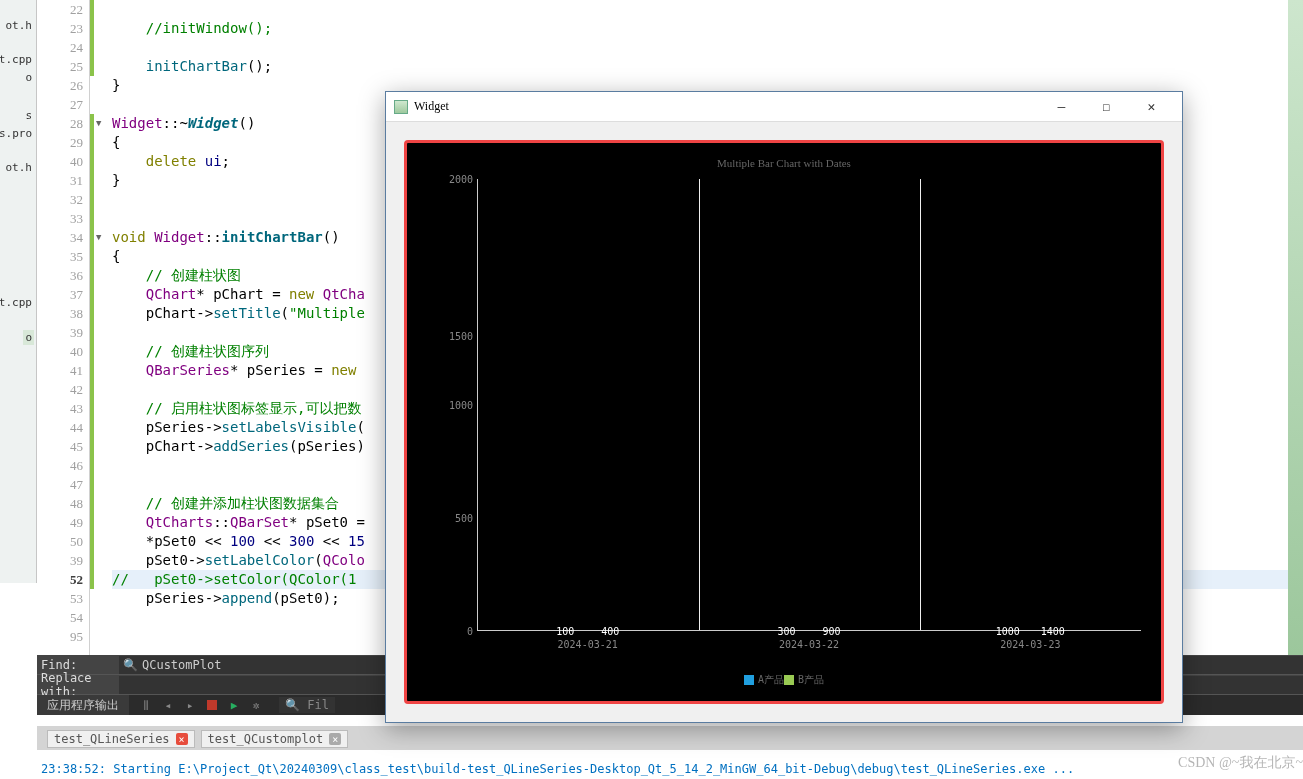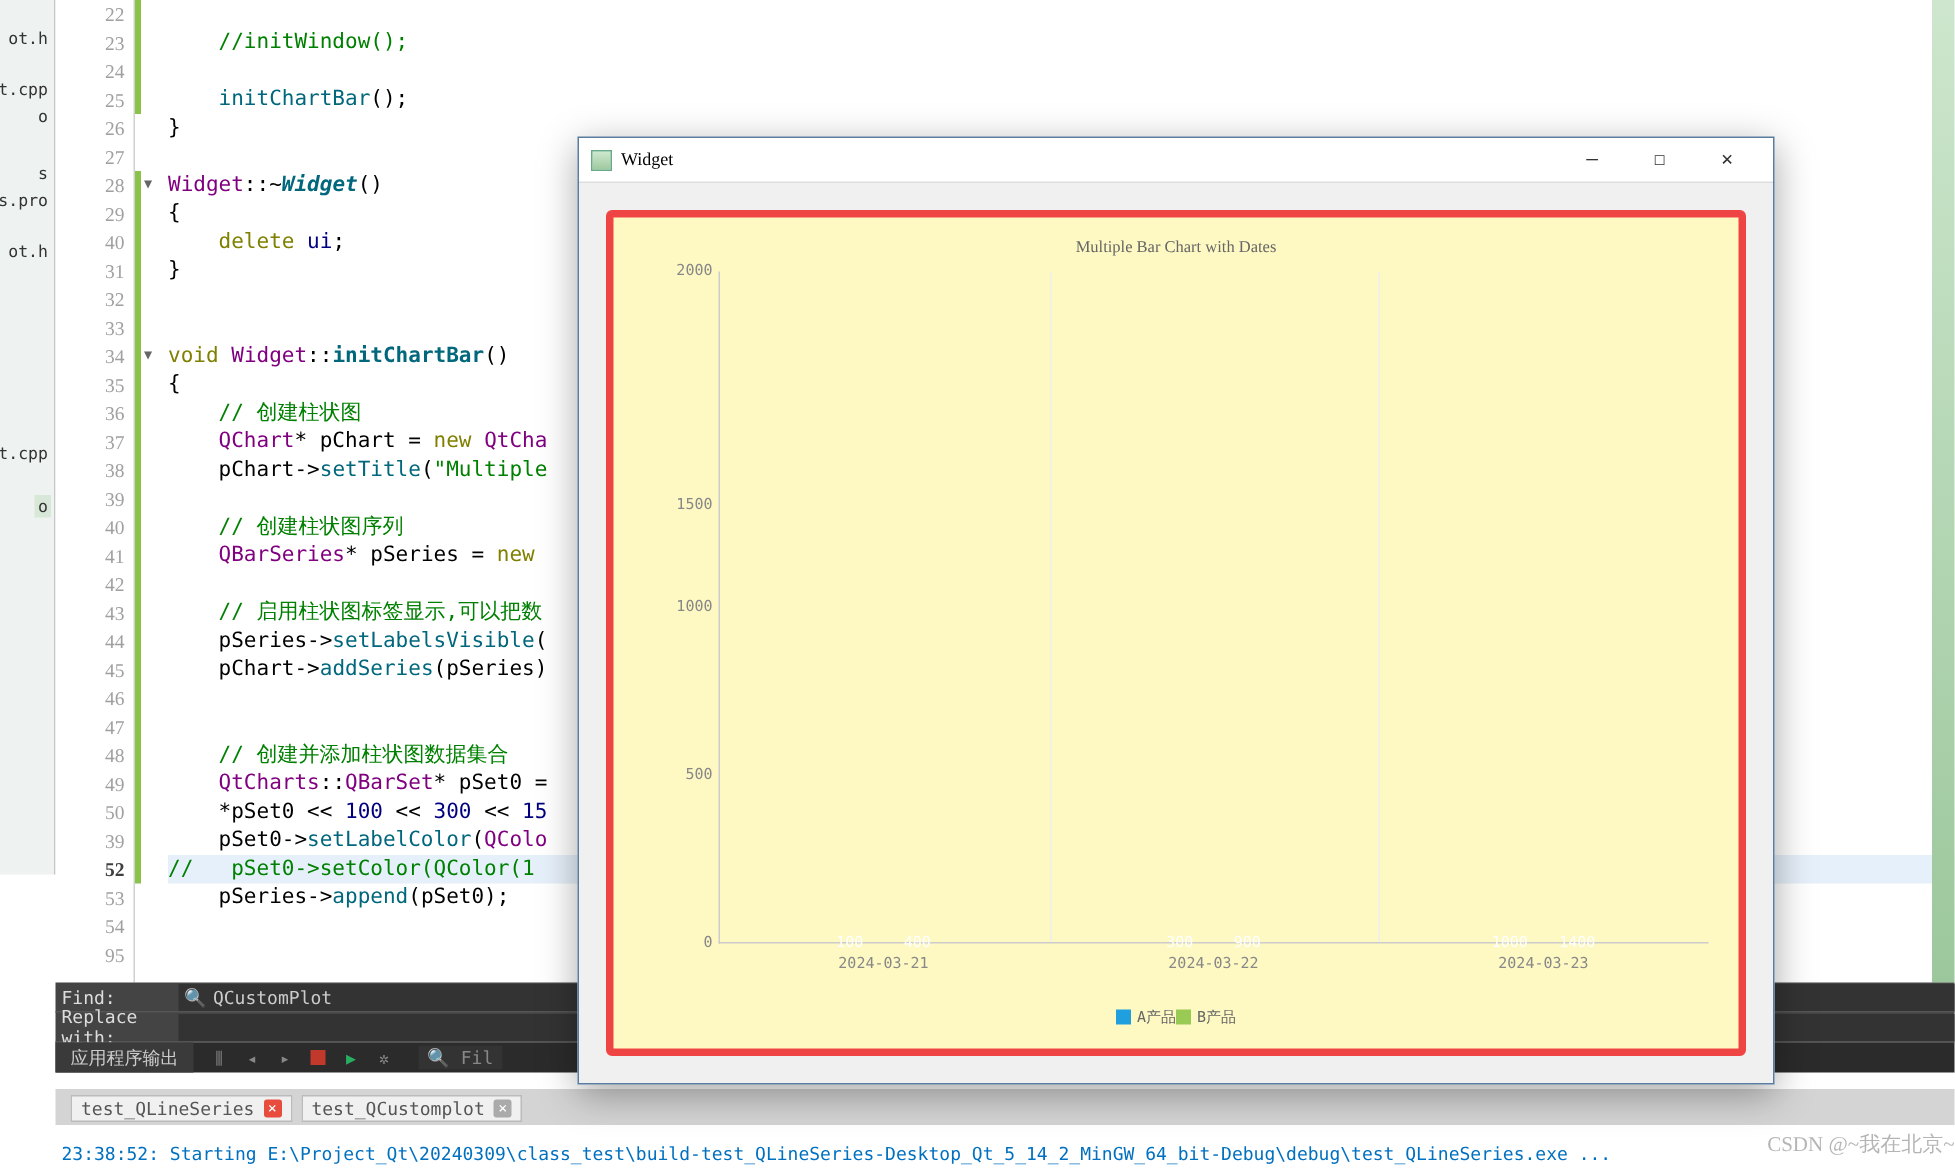--- a/index.html
+++ b/index.html
@@ -61,21 +61,21 @@
 .console{position:absolute;left:37px;right:0;top:758px;height:21px;background:#fff;color:#0070c0;font-size:12px;padding-left:4px;white-space:nowrap;overflow:hidden;display:flex;align-items:center;}
 
 .watermark{position:absolute;right:0;top:754px;color:rgba(120,120,120,.55);font-size:14px;font-family:"Microsoft YaHei";pointer-events:none;}
 
 
 .widget{position:absolute;left:385px;top:91px;width:798px;height:632px;background:#f0f0f0;border:1px solid #5a7ca0;box-shadow:0 6px 24px rgba(0,0,0,.35);}
 .widget .titlebar{height:30px;background:#fff;display:flex;align-items:center;padding:0 8px;border-bottom:1px solid #ddd;}
 .widget .titlebar .ico{width:14px;height:14px;border:1px solid #6a8;background:linear-gradient(#cfe8cf,#9ec99e);margin-right:6px;}
 .widget .titlebar .ttl{flex:1;font-size:12px;font-family:"Microsoft YaHei";}
 .widget .titlebar .wbtn{width:45px;height:28px;display:flex;align-items:center;justify-content:center;font-size:13px;color:#333;}
-.chart-box{position:absolute;left:18px;top:48px;right:18px;bottom:18px;background:#fef9c3;border:5px solid #ef4444;border-radius:4px;}
+.chart-box{position:absolute;left:18px;top:48px;right:18px;bottom:18px;background:#000000;border:3px solid #ef4444;border-radius:4px;}
 .chart-title{text-align:center;font-size:11px;color:#666;font-family:"SimSun";margin-top:14px;}
 .plot{position:absolute;left:35px;top:36px;right:20px;bottom:70px;}
 .axis-y{position:absolute;left:0;top:0;bottom:0;width:35px;}
 .ytick{position:absolute;right:4px;font-size:10px;color:#888;transform:translateY(-50%);}
 .gridarea{position:absolute;left:35px;right:0;top:0;bottom:0;border-left:1px solid #ccc;border-bottom:1px solid #ccc;}
 .grid-v{position:absolute;top:0;bottom:0;border-left:1px solid #eee;}
 .bars{position:absolute;left:35px;right:0;top:0;bottom:0;}
 .bargrp{position:absolute;bottom:0;display:flex;gap:2px;align-items:flex-end;transform:translateX(-50%);}
 .bar{width:43px;position:relative;}
 .bar.a{background:#209fdf;}

